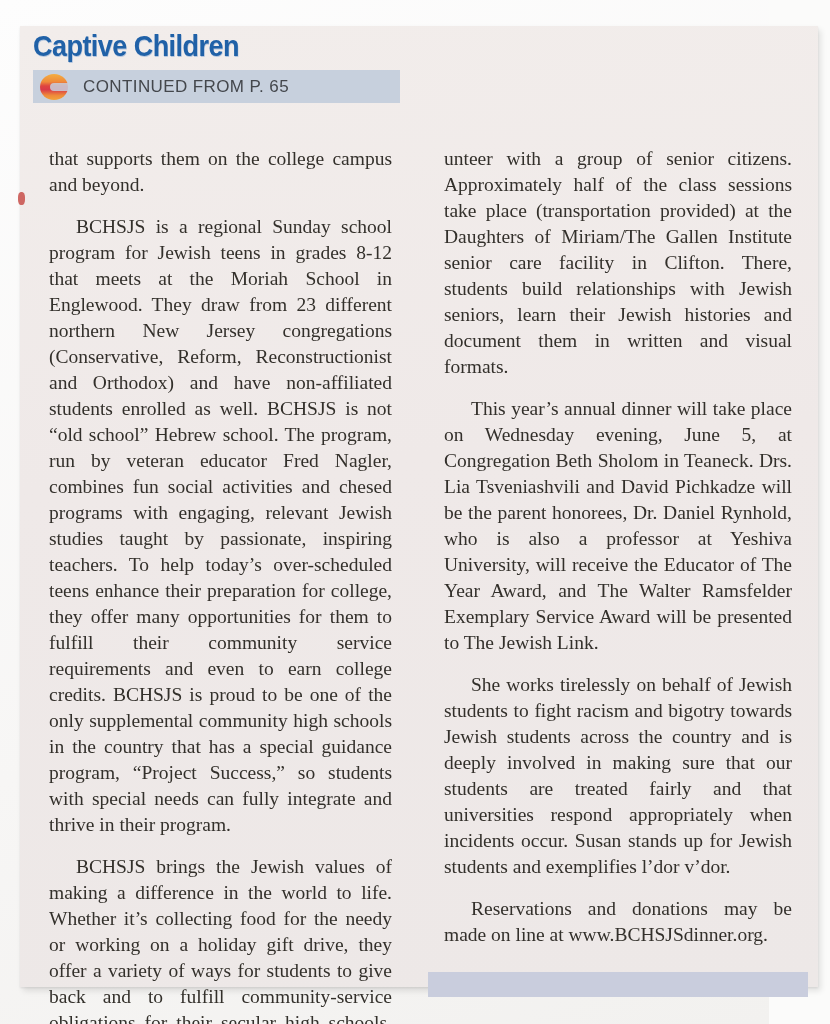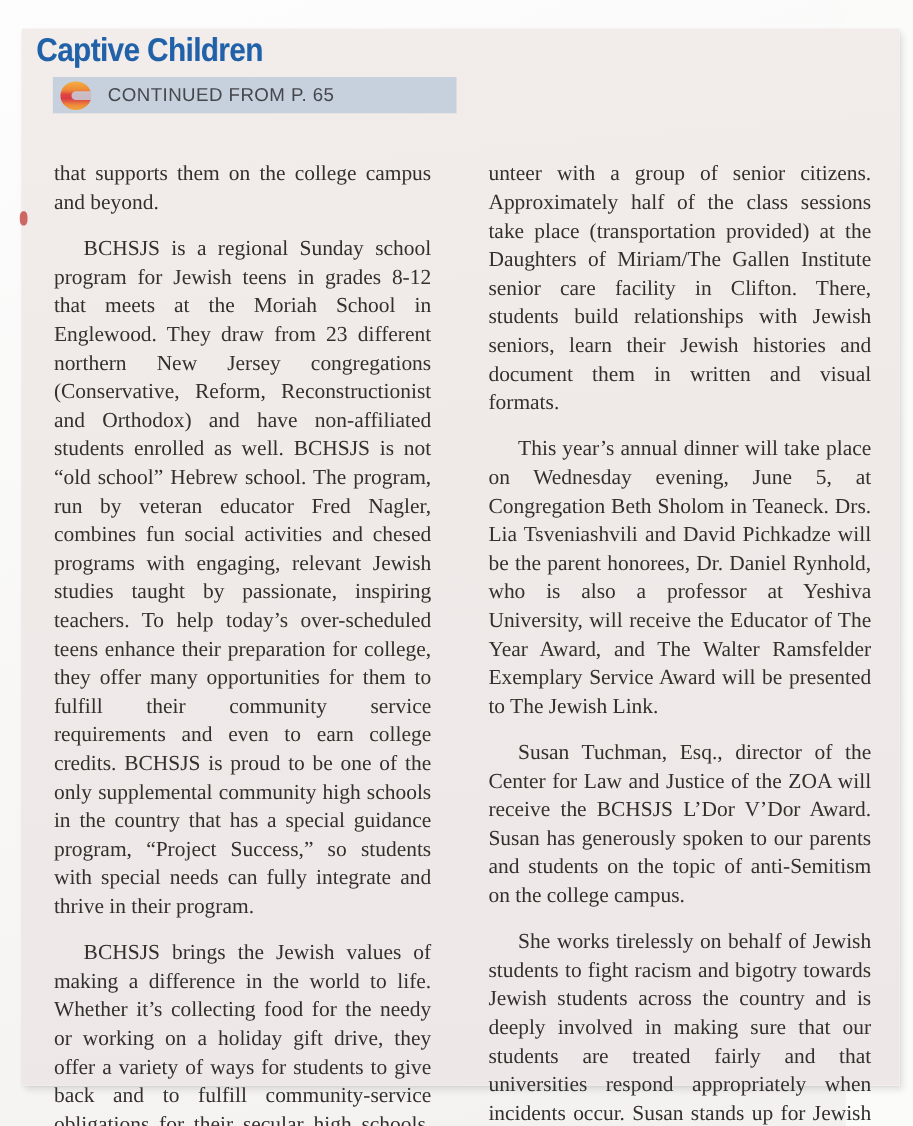--- a/index.html
+++ b/index.html
@@ -37,21 +37,21 @@
     font-size: 30px;
     letter-spacing: -0.6px;
     color: #2061a7;
     transform: scaleX(0.9);
     transform-origin: left center;
     text-shadow: 0.5px 0.5px 0.5px rgba(120,160,210,0.5);
     white-space: nowrap;
   }
   .continued-banner {
     position: absolute;
-    left: 28px;
+    left: 13px;
     top: 44px;
     width: 367px;
     height: 33px;
     background: #c7d0dd;
     display: flex;
     align-items: center;
   }
   .c-icon {
     position: relative;
     margin-left: 7px;
@@ -139,22 +139,22 @@
 
       <div class="col">
         <p>that supports them on the college campus and beyond.</p>
         <p class="indent">BCHSJS is a regional Sunday school program for Jewish teens in grades 8-12 that meets at the Moriah School in Englewood. They draw from 23 different northern New Jersey congregations (Conservative, Reform, Reconstructionist and Orthodox) and have non-affiliated students enrolled as well. BCHSJS is not “old school” Hebrew school. The program, run by veteran educator Fred Nagler, combines fun social activities and chesed programs with engaging, relevant Jewish studies taught by passionate, inspiring teachers. To help today’s over-scheduled teens enhance their preparation for college, they offer many opportunities for them to fulfill their community service requirements and even to earn college credits. BCHSJS is proud to be one of the only supplemental community high schools in the country that has a special guidance program, “Project Success,” so students with special needs can fully integrate and thrive in their program.</p>
         <p class="indent">BCHSJS brings the Jewish values of making a difference in the world to life. Whether it’s collecting food for the needy or working on a holiday gift drive, they offer a variety of ways for students to give back and to fulfill community-service obligations for their secular high schools. One notable program is their Jewish Volunteer Corp. This year-long service-learning class provides the opportunity to vol-</p>
       </div>
 
       <div class="col">
         <p>unteer with a group of senior citizens. Approximately half of the class sessions take place (transportation provided) at the Daughters of Miriam/The Gallen Institute senior care facility in Clifton. There, students build relationships with Jewish seniors, learn their Jewish histories and document them in written and visual formats.</p>
         <p class="indent">This year’s annual dinner will take place on Wednesday evening, June 5, at Congregation Beth Sholom in Teaneck. Drs. Lia Tsveniashvili and David Pichkadze will be the parent honorees, Dr. Daniel Rynhold, who is also a professor at Yeshiva University, will receive the Educator of The Year Award, and The Walter Ramsfelder Exemplary Service Award will be presented to The Jewish Link.</p>
-        <p class="indent">Susan Tuchman, Esq., director of the Center for Law and Justice of the ZOA will receive the BCHSJS L’Dor V’Dor Award. Susan has generously spoken to our parents and students on the topic of anti-Semitism on the college campus.</p>
         <p class="indent">She works tirelessly on behalf of Jewish students to fight racism and bigotry towards Jewish students across the country and is deeply involved in making sure that our students are treated fairly and that universities respond appropriately when incidents occur. Susan stands up for Jewish students and exemplifies l’dor v’dor.</p>
+        <p class="indent">Reservations and donations may be made on line at www.BCHSJSdinner.org.</p>
 
         <div class="bio-box">
           
         </div>
 
       </div>
 
     </div>
   </div>
 </div>

